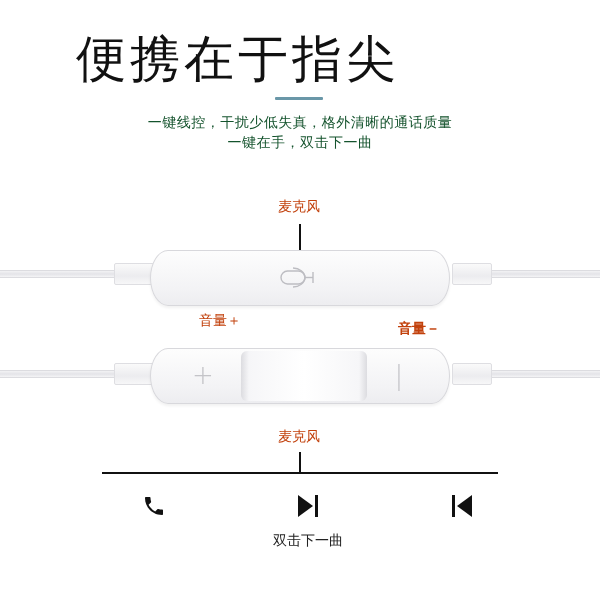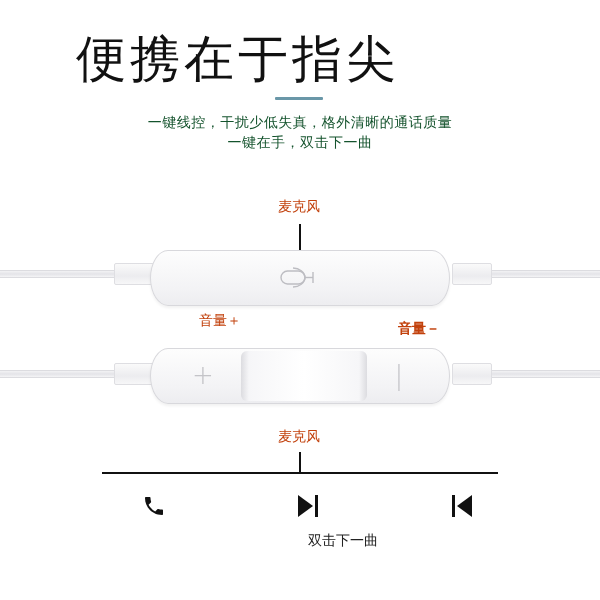--- a/index.html
+++ b/index.html
@@ -87,21 +87,21 @@
 <div class="timeline"></div>
 
 <div class="action" style="left:84px;">
   <div class="icon">
     <svg width="24" height="24" viewBox="0 0 24 24">
       <path d="M6.6 10.8c1.4 2.8 3.8 5.1 6.6 6.6l2.2-2.2c.3-.3.7-.4 1-.2 1.1.4 2.3.6 3.6.6.6 0 1 .4 1 1V20c0 .6-.4 1-1 1C10.6 21 3 13.4 3 4c0-.6.4-1 1-1h3.5c.6 0 1 .4 1 1 0 1.3.2 2.5.6 3.6.1.3 0 .7-.2 1L6.6 10.8z" fill="#111" transform="rotate(0 12 12)"></path>
     </svg>
   </div>
 </div>
 
-<div class="action" style="left:238px;text-align:right;">
+<div class="action" style="left:238px;">
   <div class="icon">
     <svg width="26" height="26" viewBox="0 0 26 26">
       <polygon points="3,2 18,13 3,24" fill="#111"></polygon>
       <rect x="20" y="2" width="3" height="22" fill="#111"></rect>
     </svg>
   </div>
   <div class="text">双击下一曲</div>
 </div>
 
 <div class="action" style="left:392px;">

